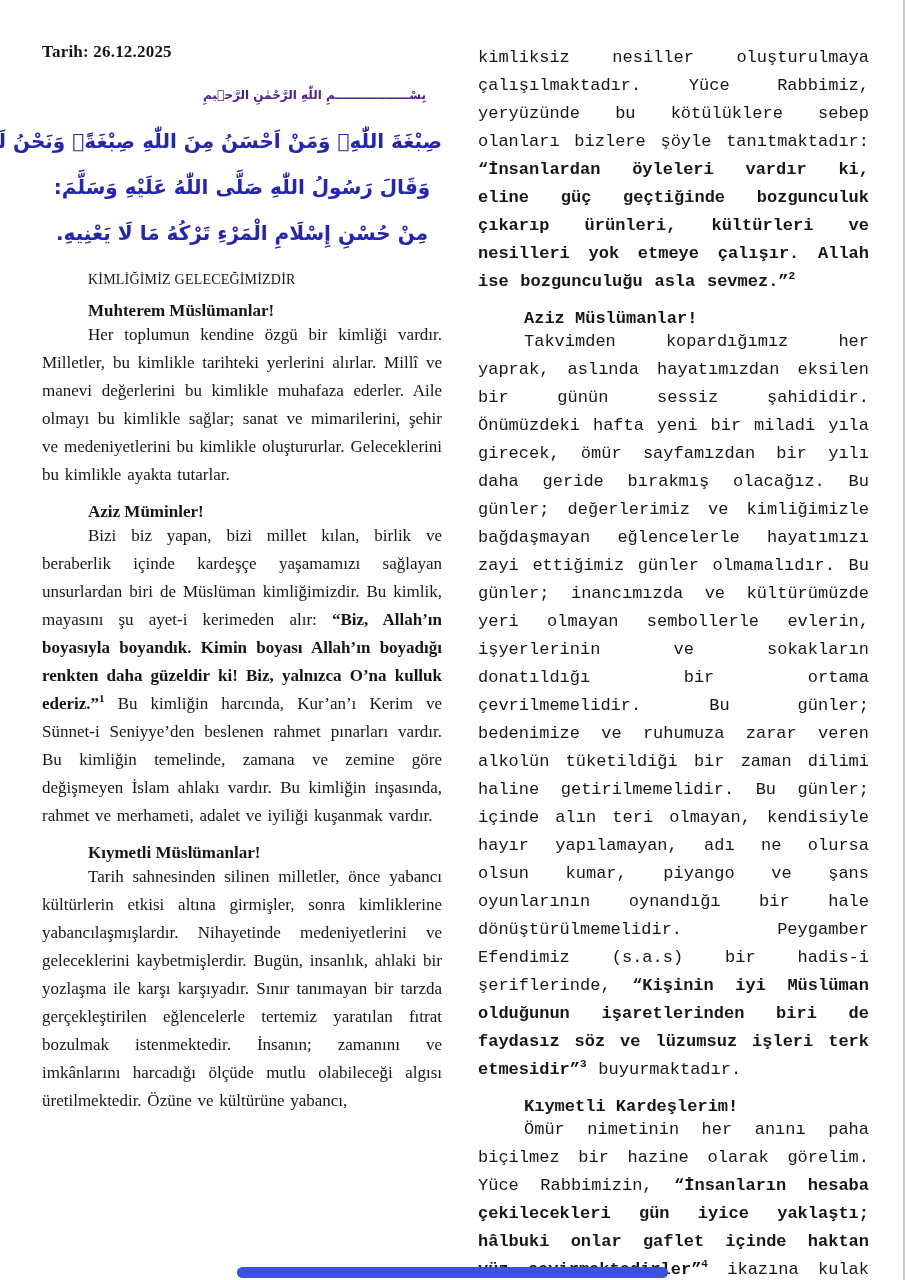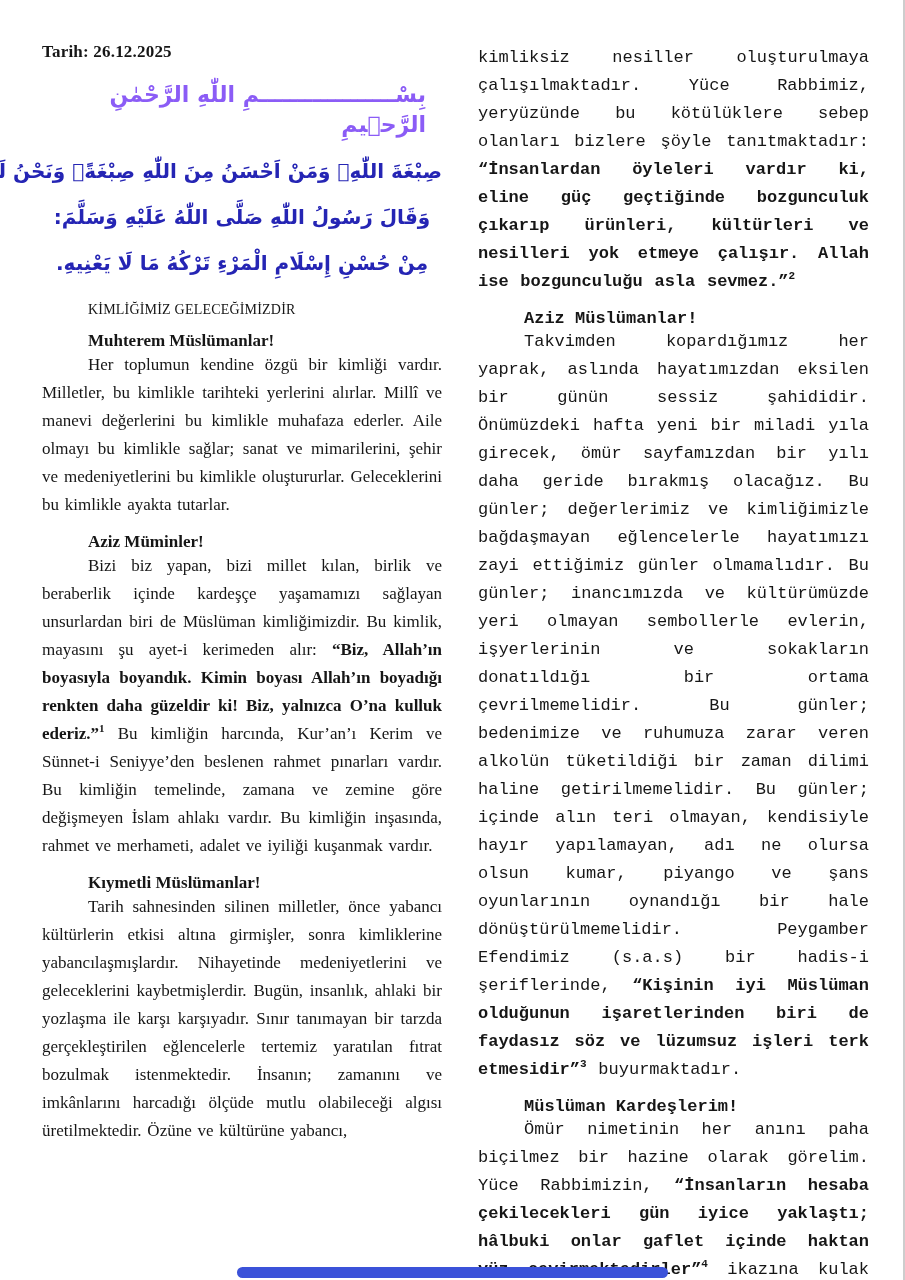--- a/index.html
+++ b/index.html
@@ -11,21 +11,21 @@
     position:relative;
     overflow:hidden;
   }
   .edge-right{position:absolute;top:0;right:0;width:2px;height:1280px;background:#cdcdcd;}
   .columns{display:flex;padding:0 36px 0 42px;gap:36px;}
   .col{width:400px;}
   .col.right{width:397px;padding-top:44px;font-family:Liberation Mono, monospace;}
   .date{font-weight:bold;font-size:17px;margin-top:42px;letter-spacing:.2px;}
   .bismillah{
     font-family:"DejaVu Sans", sans-serif;
-    color:#8b5cf6;font-size:22px;font-weight:bold;
+    color:#4c1d95;font-size:12px;font-weight:bold;
     direction:rtl;text-align:right;padding-right:16px;
     margin-top:18px;line-height:30px;
   }
   .arabic-block{margin-top:8px;}
   .arabic{
     font-family:"DejaVu Sans", sans-serif;
     color:#2525b4;font-size:20px;line-height:46px;
     direction:rtl;text-align:center;font-weight:bold;
     white-space:nowrap;
   }
@@ -75,21 +75,21 @@
         <p class="heading">Kıymetli Müslümanlar!</p>
         <p class="para"><span>Tarih sahnesinden silinen milletler, önce yabancı kültürlerin etkisi altına girmişler, sonra kimliklerine yabancılaşmışlardır. Nihayetinde medeniyetlerini ve geleceklerini kaybetmişlerdir. Bugün, insanlık, ahlaki bir yozlaşma ile karşı karşıyadır. Sınır tanımayan bir tarzda gerçekleştirilen eğlencelerle tertemiz yaratılan fıtrat bozulmak istenmektedir. İnsanın; zamanını ve imkânlarını harcadığı ölçüde mutlu olabileceği algısı üretilmektedir. Özüne ve kültürüne yabancı,</span></p>
       </div>
   </div>
 
   <div class="col right">
     <div id="right-sections">
         <p class="para noindent"><span>kimliksiz nesiller oluşturulmaya çalışılmaktadır. Yüce Rabbimiz, yeryüzünde bu kötülüklere sebep olanları bizlere şöyle tanıtmaktadır: </span><span class="b">“İnsanlardan öyleleri vardır ki, eline güç geçtiğinde bozgunculuk çıkarıp ürünleri, kültürleri ve nesilleri yok etmeye çalışır. Allah ise bozgunculuğu asla sevmez.”</span><sup class="b">2</sup></p>
         <p class="heading">Aziz Müslümanlar!</p>
         <p class="para"><span>Takvimden kopardığımız her yaprak, aslında hayatımızdan eksilen bir günün sessiz şahididir. Önümüzdeki hafta yeni bir miladi yıla girecek, ömür sayfamızdan bir yılı daha geride bırakmış olacağız. Bu günler; değerlerimiz ve kimliğimizle bağdaşmayan eğlencelerle hayatımızı zayi ettiğimiz günler olmamalıdır. Bu günler; inancımızda ve kültürümüzde yeri olmayan sembollerle evlerin, işyerlerinin ve sokakların donatıldığı bir ortama çevrilmemelidir. Bu günler; bedenimize ve ruhumuza zarar veren alkolün tüketildiği bir zaman dilimi haline getirilmemelidir. Bu günler; içinde alın teri olmayan, kendisiyle hayır yapılamayan, adı ne olursa olsun kumar, piyango ve şans oyunlarının oynandığı bir hale dönüştürülmemelidir. Peygamber Efendimiz (s.a.s) bir hadis-i şeriflerinde, </span><span class="b">“Kişinin iyi Müslüman olduğunun işaretlerinden biri de faydasız söz ve lüzumsuz işleri terk etmesidir”</span><sup class="b">3</sup><span> buyurmaktadır.</span></p>
-        <p class="heading">Müslüman Kardeşlerim!</p>
+        <p class="heading">Kıymetli Kardeşlerim!</p>
         <p class="para"><span>Ömür nimetinin her anını paha biçilmez bir hazine olarak görelim. Yüce Rabbimizin, </span><span class="b">“İnsanların hesaba çekilecekleri gün iyice yaklaştı; hâlbuki onlar gaflet içinde haktan yüz çevirmektedirler”</span><sup class="b">4</sup><span> ikazına kulak verelim. Bugüne kadar nasıl yaşadığımızı gözden geçirirken, halimizi ve geleceğimizi ebedi yurdumuz olan ahirete göre şekillendirelim. Unutmayalım ki, uzak gördüğümüz ölüm ve hesap bize çok yakındır.</span></p>
       </div>
 
     <div class="footnotes">
       <div class="fn-rule"></div>
       <div id="footnote-list">
           <p class="fn"><sup>1</sup><span> Bakara, 2/138.</span></p>
           <p class="fn"><sup>3</sup><span> Tirmizî, Zühd, 5.</span></p>
           <p class="fn"><sup>4</sup><span> Enbiyâ, 21/1.</span></p>
         </div>

